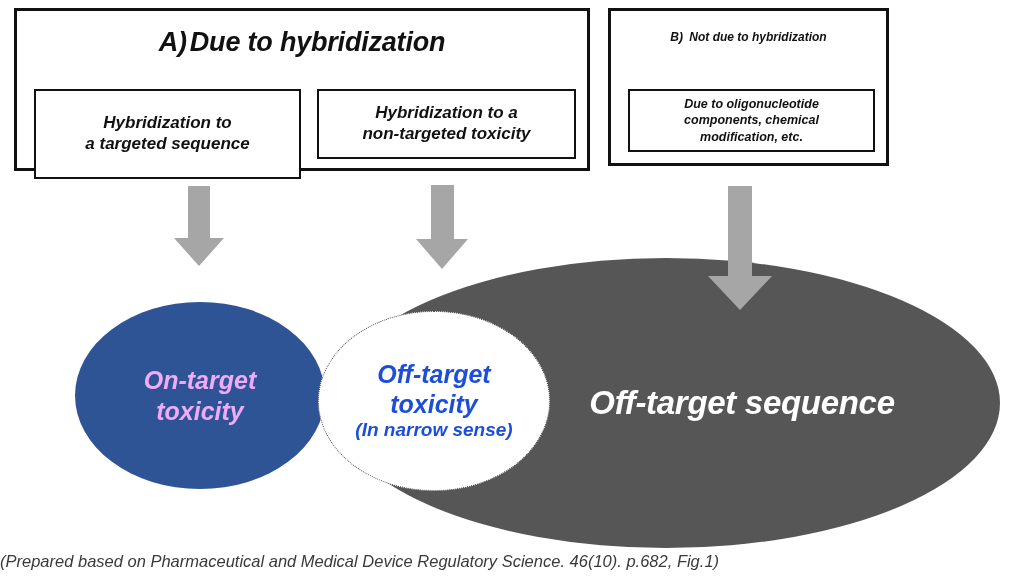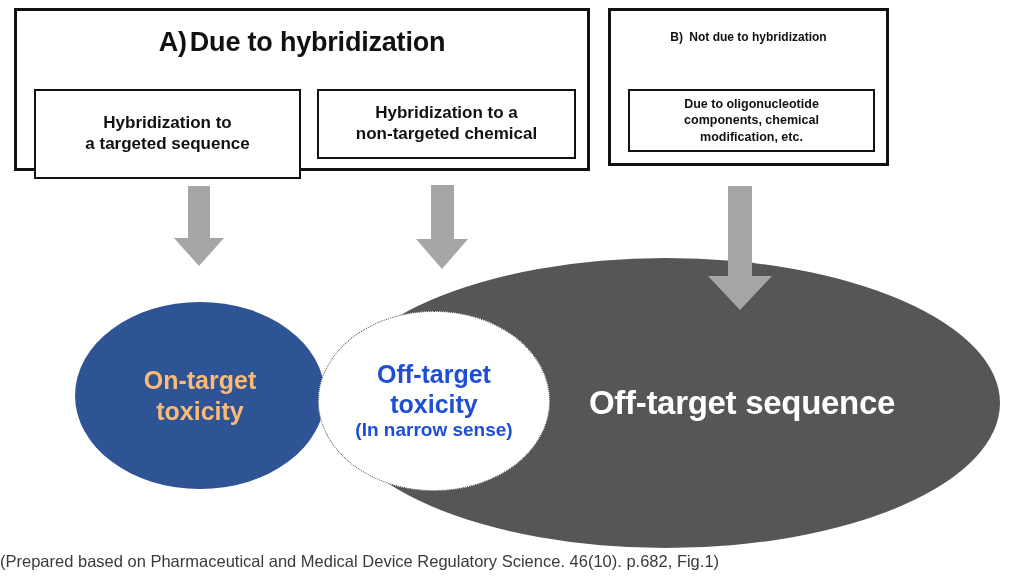--- a/index.html
+++ b/index.html
@@ -9,20 +9,21 @@
   }
   body {
     font-family: "Liberation Sans", sans-serif;
   }
   #stage {
     position: relative;
     width: 1024px;
     height: 577px;
     background: #ffffff;
     overflow: hidden;
+    font-style: italic;
   }
 
   
   .outer-box {
     position: absolute;
     box-sizing: border-box;
     border: 3px solid #111111;
     background: #ffffff;
   }
   #box-a {
@@ -127,21 +128,21 @@
     font-size: 33px;
     white-space: nowrap;
     letter-spacing: -0.3px;
   }
   #ellipse-blue {
     left: 75px;
     top: 302px;
     width: 250px;
     height: 187px;
     background: #2F5496;
-    color: #fdba74;
+    color: #f0abfc;
     font-size: 25px;
     line-height: 1.22;
   }
   #ellipse-white {
     left: 318px;
     top: 311px;
     width: 232px;
     height: 180px;
     background: #ffffff;
     border: 1.5px dotted #4a4a4a;
@@ -176,21 +177,21 @@
     </div>
     <div class="inner-box" id="inner-a1">
       <div>
         <span>Hybridization to</span><br>
         <span>a targeted sequence</span>
       </div>
     </div>
     <div class="inner-box" id="inner-a2">
       <div>
         <span>Hybridization to a</span><br>
-        <span>non-targeted chemical</span>
+        <span>non-targeted toxicity</span>
       </div>
     </div>
   </div>
 
   <div class="outer-box" id="box-b">
     <div class="outer-title">
       <span class="title-letter">B)</span>&nbsp;<span>Not due to hybridization</span>
     </div>
     <div class="inner-box" id="inner-b1">
       <div>

